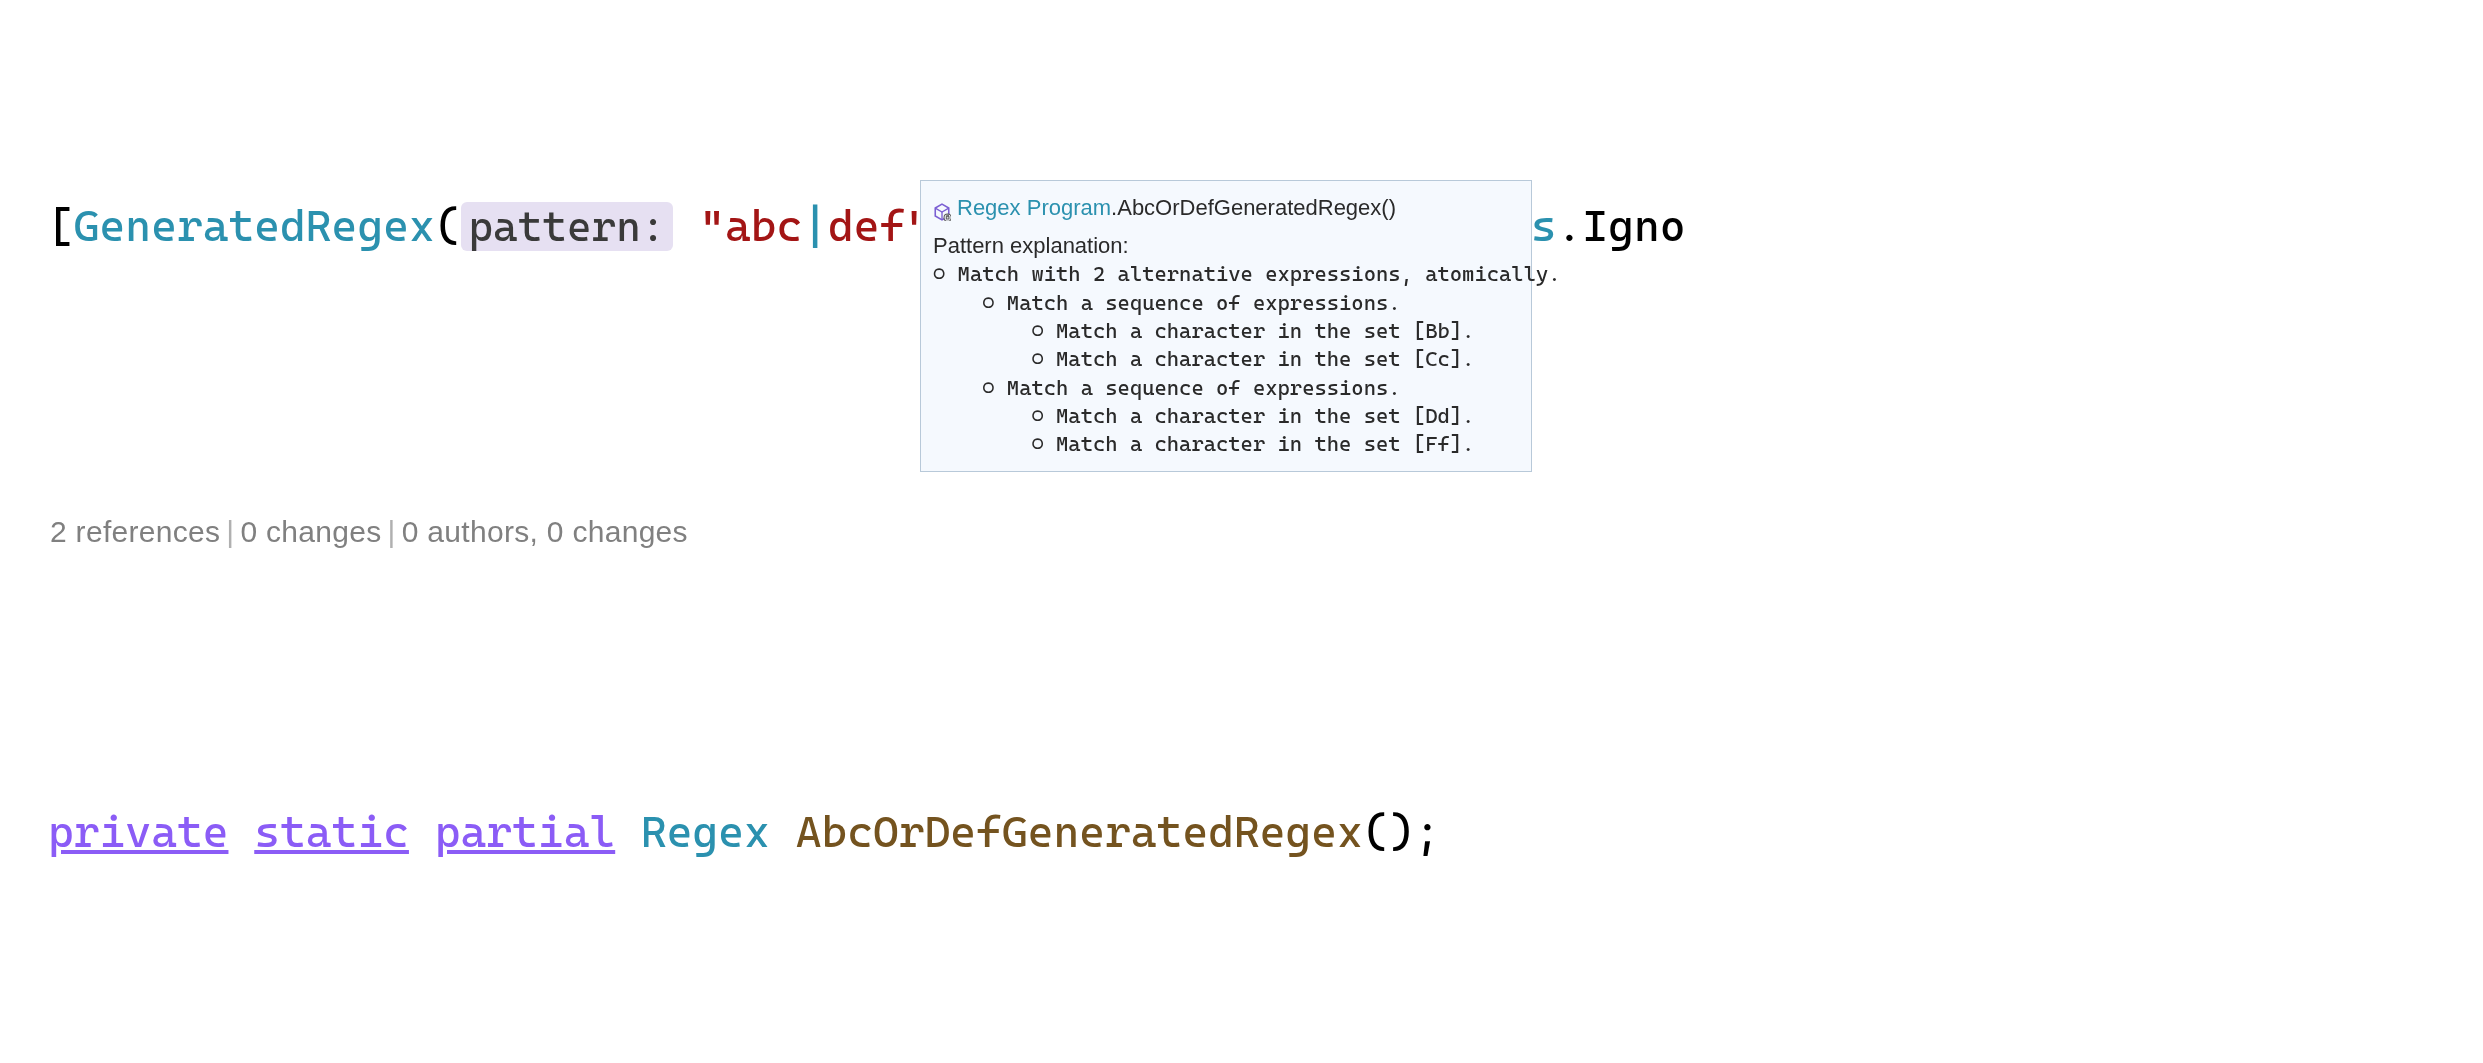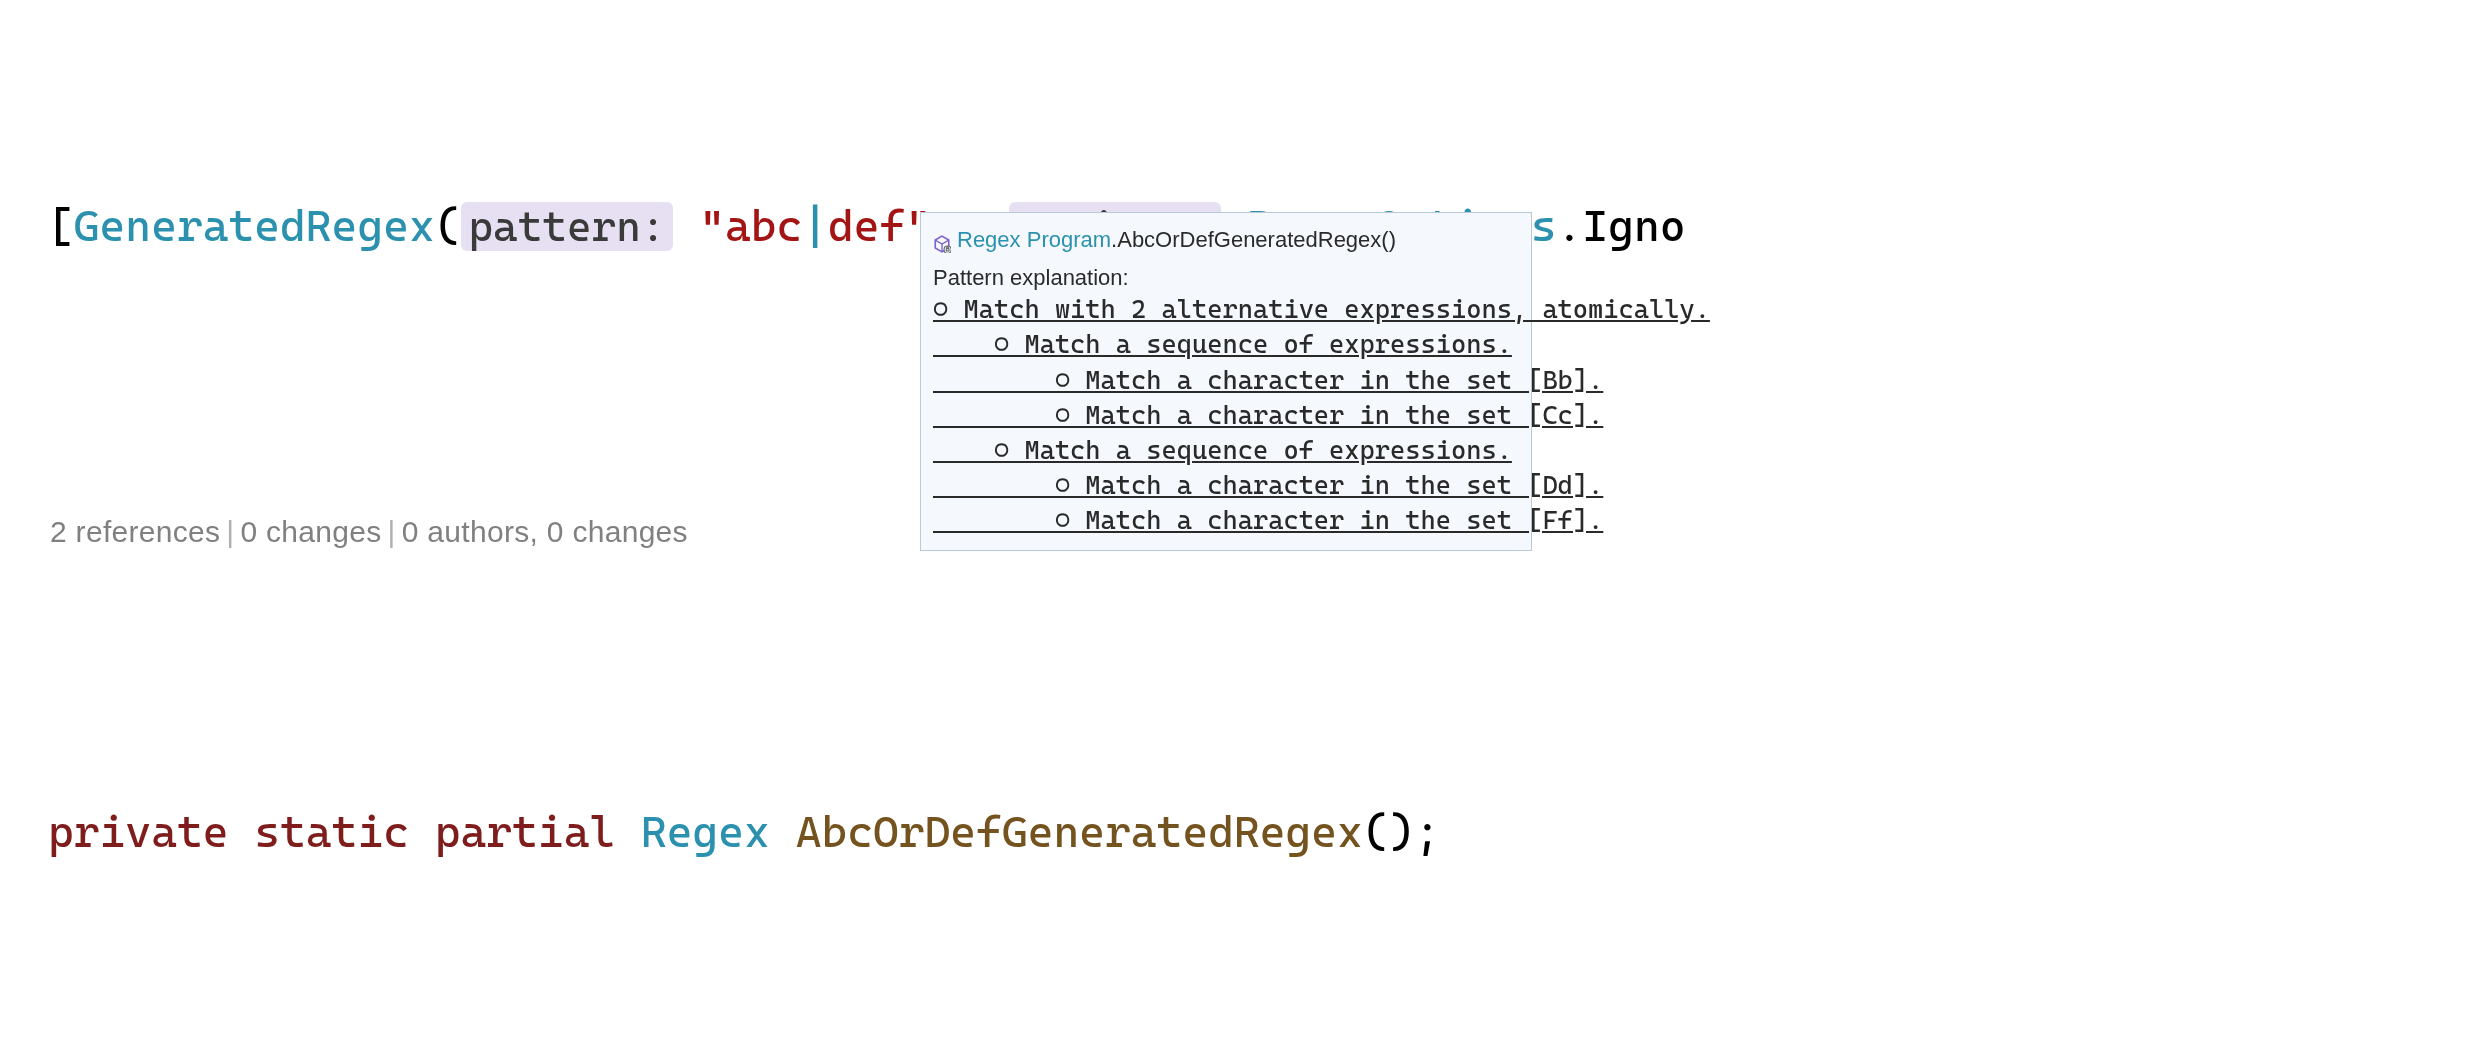--- a/index.html
+++ b/index.html
@@ -24,54 +24,54 @@
   .tok-type  { color: #2b91af; }
   .tok-parhint {
     color: #3a3a3a;
     background: #e6e0f2;
     border-radius: 6px;
     padding: 0 8px;
     font-size: 42px;
   }
   .tok-str   { color: #a31515; }
   .tok-regexalt { color: #2b91af; }
-  .tok-keyword { color: #7f1d1d; }
+  .tok-keyword { color: #8b5cf6; text-decoration: underline; }
   .tok-method  { color: #74531f; margin-top: 44px; }
   .codelens {
     font-family: "Segoe UI", Arial, sans-serif;
     font-size: 30px;
     color: #808080;
     padding: 8px 12px 2px 50px;
     letter-spacing: 0.3px;
   }
   .codelens .sep { margin: 0 6px; color: #b0b0b0; }
   .line { position: relative; }
   .tooltip {
     position: absolute;
     left: 920px;
-    top: 212px;
+    top: 180px;
     width: 612px;
     background: #f5f9fe;
     border: 1px solid #b8c9d9;
     padding: 12px 14px 12px 12px;
     font-family: "Segoe UI", Arial, sans-serif;
     font-size: 22px;
     color: #2a2a2a;
     line-height: 1.35;
     z-index: 10;
   }
   .tooltip-header {
     margin-bottom: 8px;
     display: flex;
     align-items: center;
     gap: 6px;
   }
   .tooltip-header .meth { color: #2a2a2a; }
   .tooltip-header .typelink { color: #2b91af; }
-  .mono { font-family: "Cascadia Code", Consolas, monospace; font-size: 26px; text-decoration: underline; }
+  .mono { font-family: "Cascadia Code", Consolas, monospace; font-size: 21px; }
   .bullet-line { white-space: pre; }
   .icon-cube {
     display: inline-block;
     width: 18px; height: 18px;
     position: relative;
   }
   .icon-cube svg { width: 18px; height: 18px; }
 </style>
 </head>
 <body>

